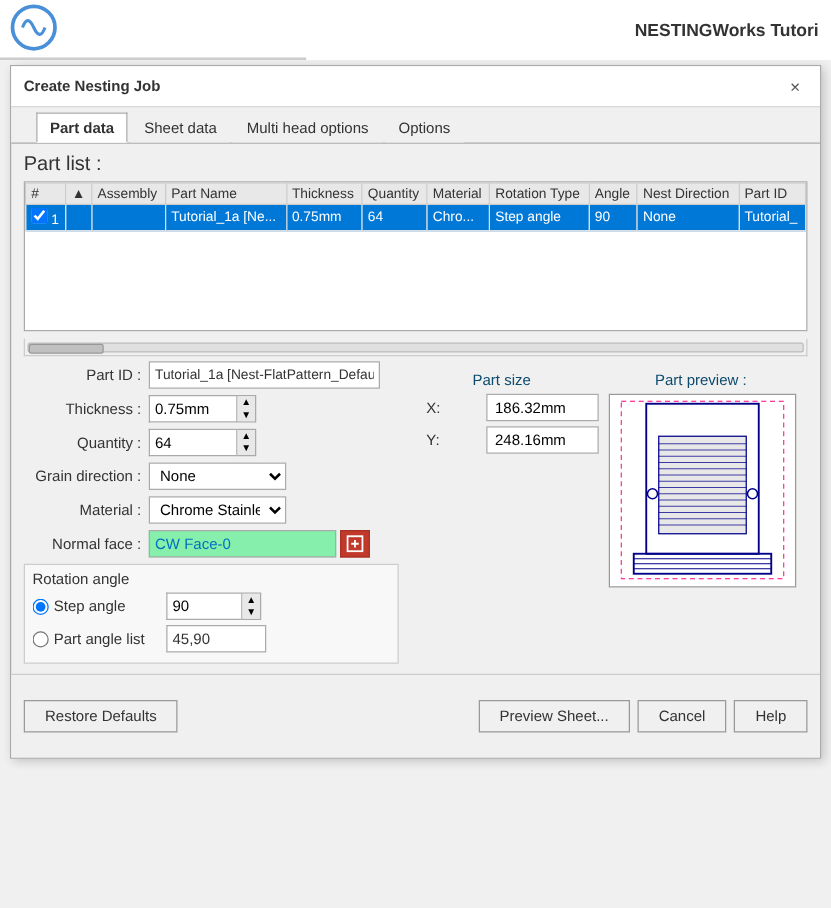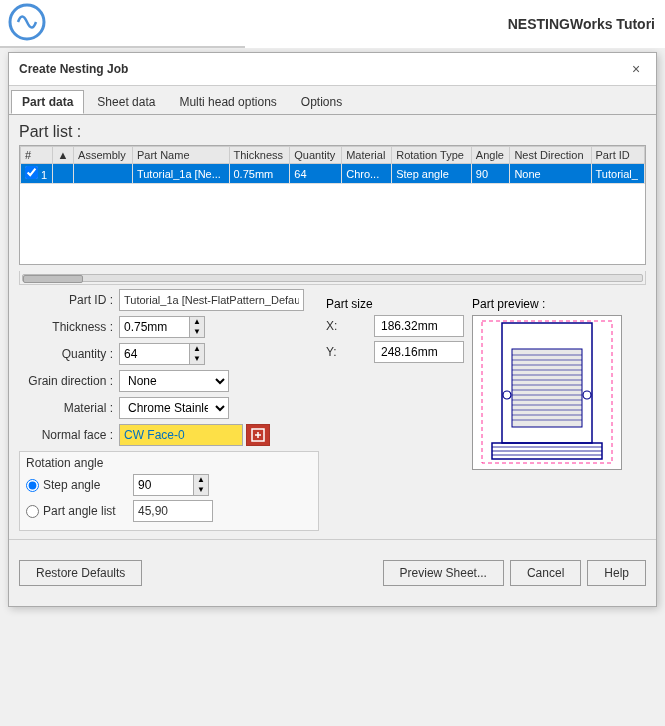--- a/index.html
+++ b/index.html
@@ -57,21 +57,21 @@
       display: flex;
       align-items: center;
       justify-content: center;
     }
 
     
     .tabs {
       display: flex;
       background: #f0f0f0;
       border-bottom: 1px solid #aaa;
-      padding: 4px 2px 0;
+      padding: 4px 20px 0;
     }
     .tab {
       padding: 4px 10px;
       font-size: 12px;
       cursor: pointer;
       border: 1px solid transparent;
       border-bottom: none;
       background: #f0f0f0;
       color: #333;
       margin-right: 2px;
@@ -155,21 +155,21 @@
       background: #c0c0c0;
       border: 1px solid #999;
       border-radius: 2px;
       position: absolute;
       left: 0;
     }
 
     
     .form-section {
       display: flex;
-      gap: 7px;
+      gap: 22px;
       margin-top: 4px;
     }
     .form-left {
       flex: 0 0 300px;
     }
     .form-right {
       flex: 1;
     }
 
     .form-row {
@@ -239,23 +239,23 @@
     .normal-face-row {
       display: flex;
       align-items: center;
       margin-bottom: 5px;
     }
     .normal-face-input {
       border: 1px solid #aaa;
       padding: 3px 4px;
       font-size: 12px;
       height: 22px;
-      background: #fde047;
+      background: #86efac;
       color: #0070c0;
-      width: 124px;
+      width: 150px;
     }
     .face-icon-btn {
       background: #c0392b;
       border: 1px solid #a93226;
       width: 24px;
       height: 22px;
       margin-left: 3px;
       cursor: pointer;
       display: flex;
       align-items: center;
@@ -286,22 +286,23 @@
     }
     .radio-label {
       width: 90px;
       font-size: 12px;
       color: #333;
     }
 
     
     .part-size-label {
       font-size: 12px;
-      color: #000000;
+      color: #0c4a6e;
       margin-bottom: 4px;
+      margin-left: 37px;
     }
     .part-size-row {
       display: flex;
       align-items: center;
       margin-bottom: 4px;
     }
     .size-axis-label {
       width: 20px;
       font-size: 12px;
       color: #333;

